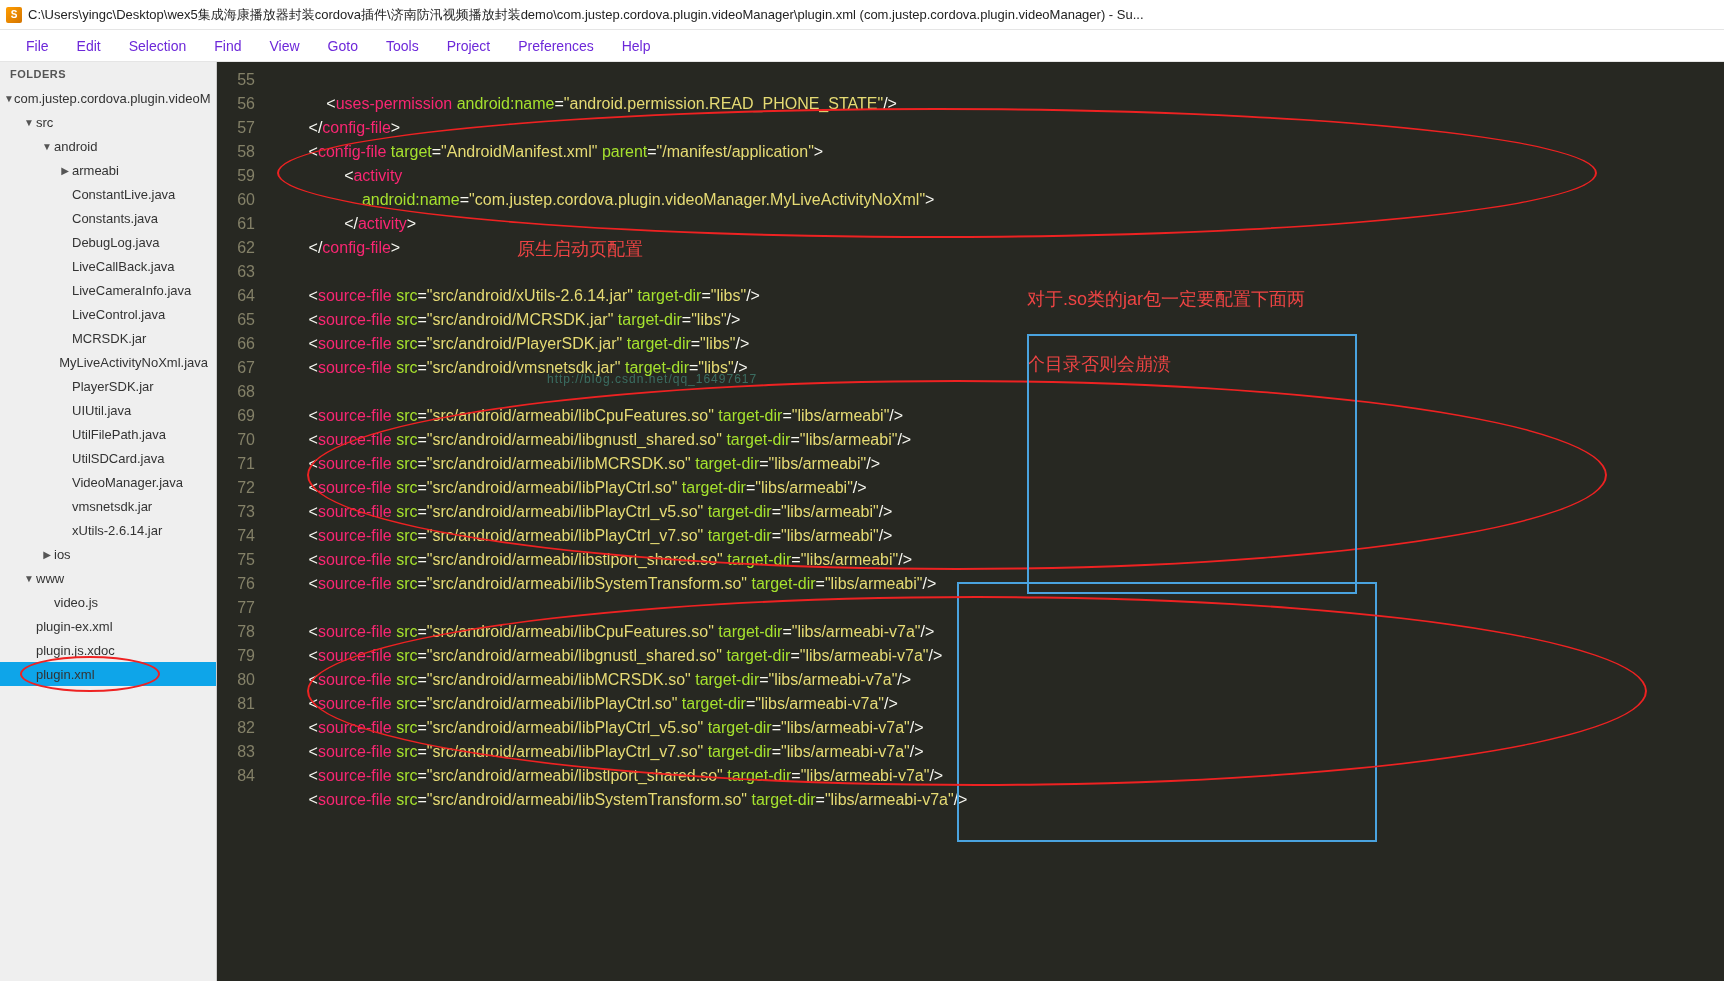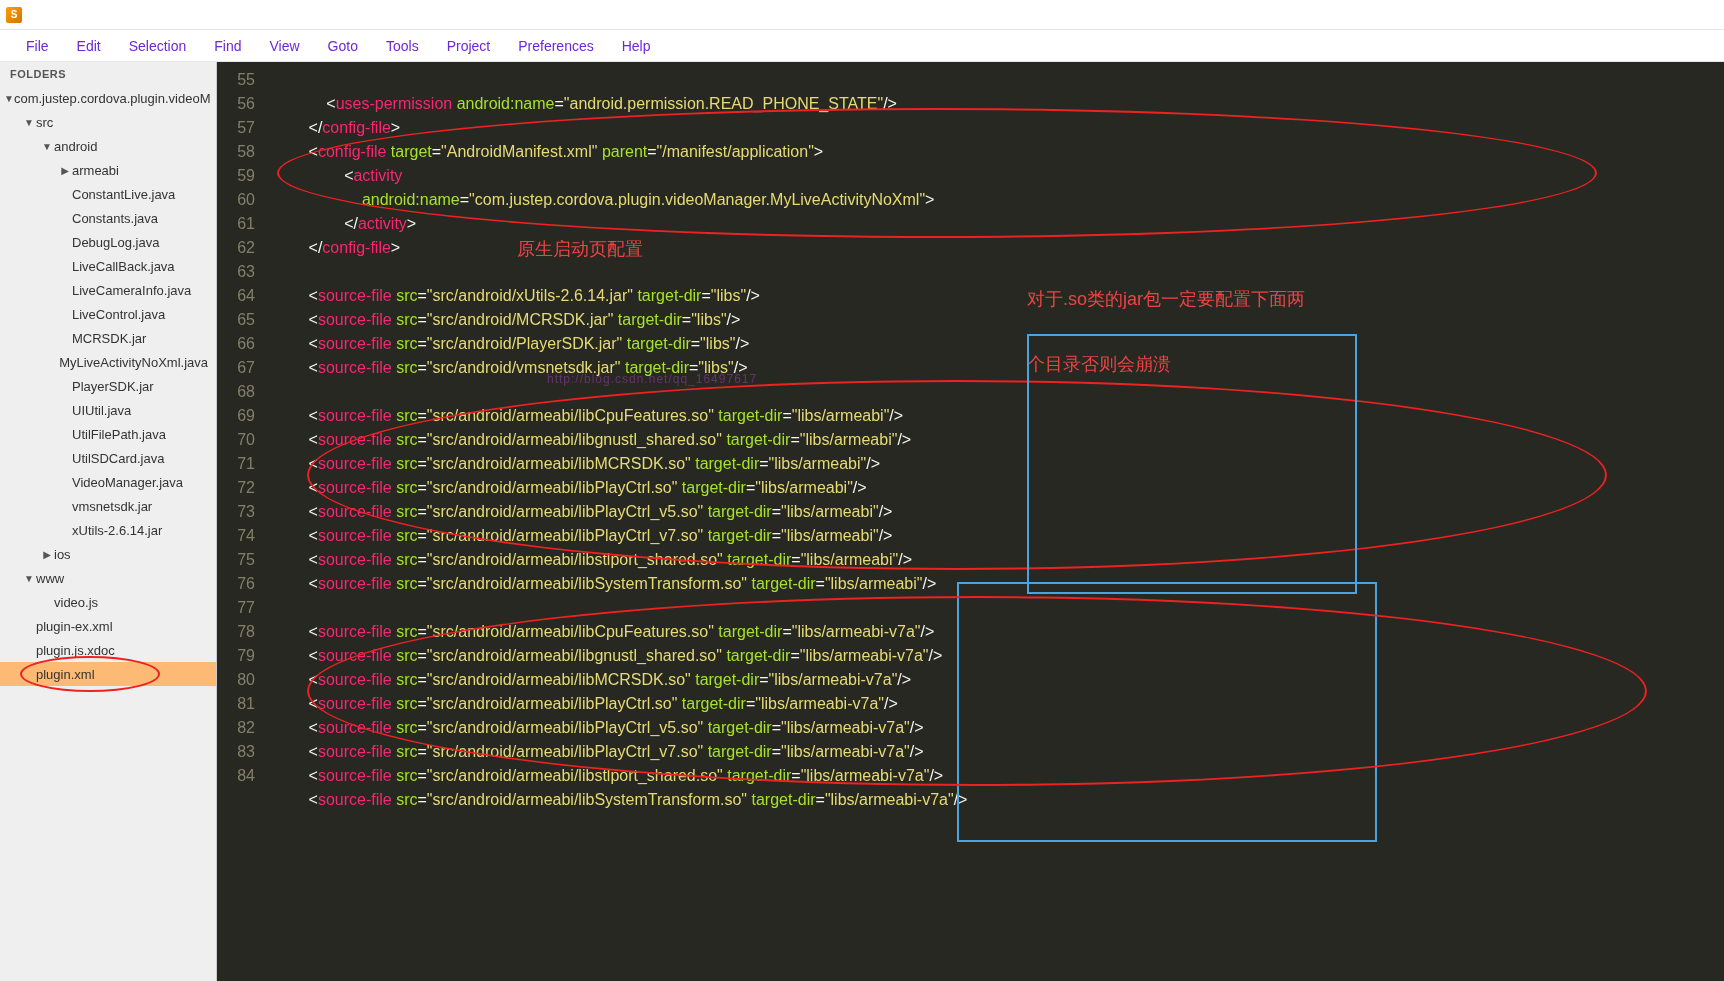--- a/index.html
+++ b/index.html
@@ -15,21 +15,21 @@
   .menubar .menuitem { font-size:14px; color:#6d28d9; padding:4px 14px; cursor:default;}
 
   
   .main { flex:1; display:flex; overflow:hidden; }
 
   
   .sidebar { width:217px; background:#efefef; border-right:1px solid #ccc; display:flex; flex-direction:column; font-size:13px; color:#333; overflow:hidden;}
   .sidebar-header { padding:6px 10px; font-size:11px; color:#555; letter-spacing:.5px; font-weight:600;}
   .tree { flex:1; overflow:auto; }
   .tree-row { display:flex; align-items:center; height:24px; white-space:nowrap; padding-right:8px;}
-  .tree-row.sel { background:#fdba74; }
+  .tree-row.sel { background:#0ea5e9; }
   .tree-row .arrow { width:14px; text-align:center; color:#555; font-size:10px;}
   .tree-row .lbl {  }
   .ind-0 { padding-left:4px;}
   .ind-1 { padding-left:22px;}
   .ind-2 { padding-left:40px;}
   .ind-3 { padding-left:58px;}
   .red-ellipse { position:absolute; border:2px solid #e22; border-radius:50%; pointer-events:none; }
 
   
   .editor { flex:1; position:relative; background:#272822; color:#f8f8f2; font-family: Consolas,"Courier New",monospace; font-size:16px; overflow:hidden;}
@@ -39,27 +39,28 @@
   .code { flex:1; position:relative;margin-top:48px;}
   .tag { color:#f92672;}
   .attr { color:#a6e22e;}
   .punct { color:#f8f8f2;}
   .str { color:#e6db74;}
 
   
   .ann-ellipse { position:absolute; border:2px solid #e22; border-radius:50%/50%; pointer-events:none; }
   .ann-rect { position:absolute; border:2px solid #4aa3df; pointer-events:none; }
   .ann-text { position:absolute; color:#ef4444; font-family:"Microsoft YaHei","SimSun",sans-serif; font-size:18px; pointer-events:none; white-space:pre; }
-  .watermark { position:absolute; color:#d946ef; font-size:12px; letter-spacing:1px; pointer-events:none; opacity:.35;}
+  .watermark { position:absolute; color:#5eead4; font-size:12px; letter-spacing:1px; pointer-events:none; opacity:.35;}
 </style>
 </head>
 <body>
 
 <div class="titlebar">
   <span class="appicon"></span>
+  <span>C:\Users\yingc\Desktop\wex5集成海康播放器封装cordova插件\济南防汛视频播放封装demo\com.justep.cordova.plugin.videoManager\plugin.xml (com.justep.cordova.plugin.videoManager) - Su...</span>
 </div>
 
 <div class="menubar" id="menubar">
     <div class="menuitem">File</div>
     <div class="menuitem">Edit</div>
     <div class="menuitem">Selection</div>
     <div class="menuitem">Find</div>
     <div class="menuitem">View</div>
     <div class="menuitem">Goto</div>
     <div class="menuitem">Tools</div>

